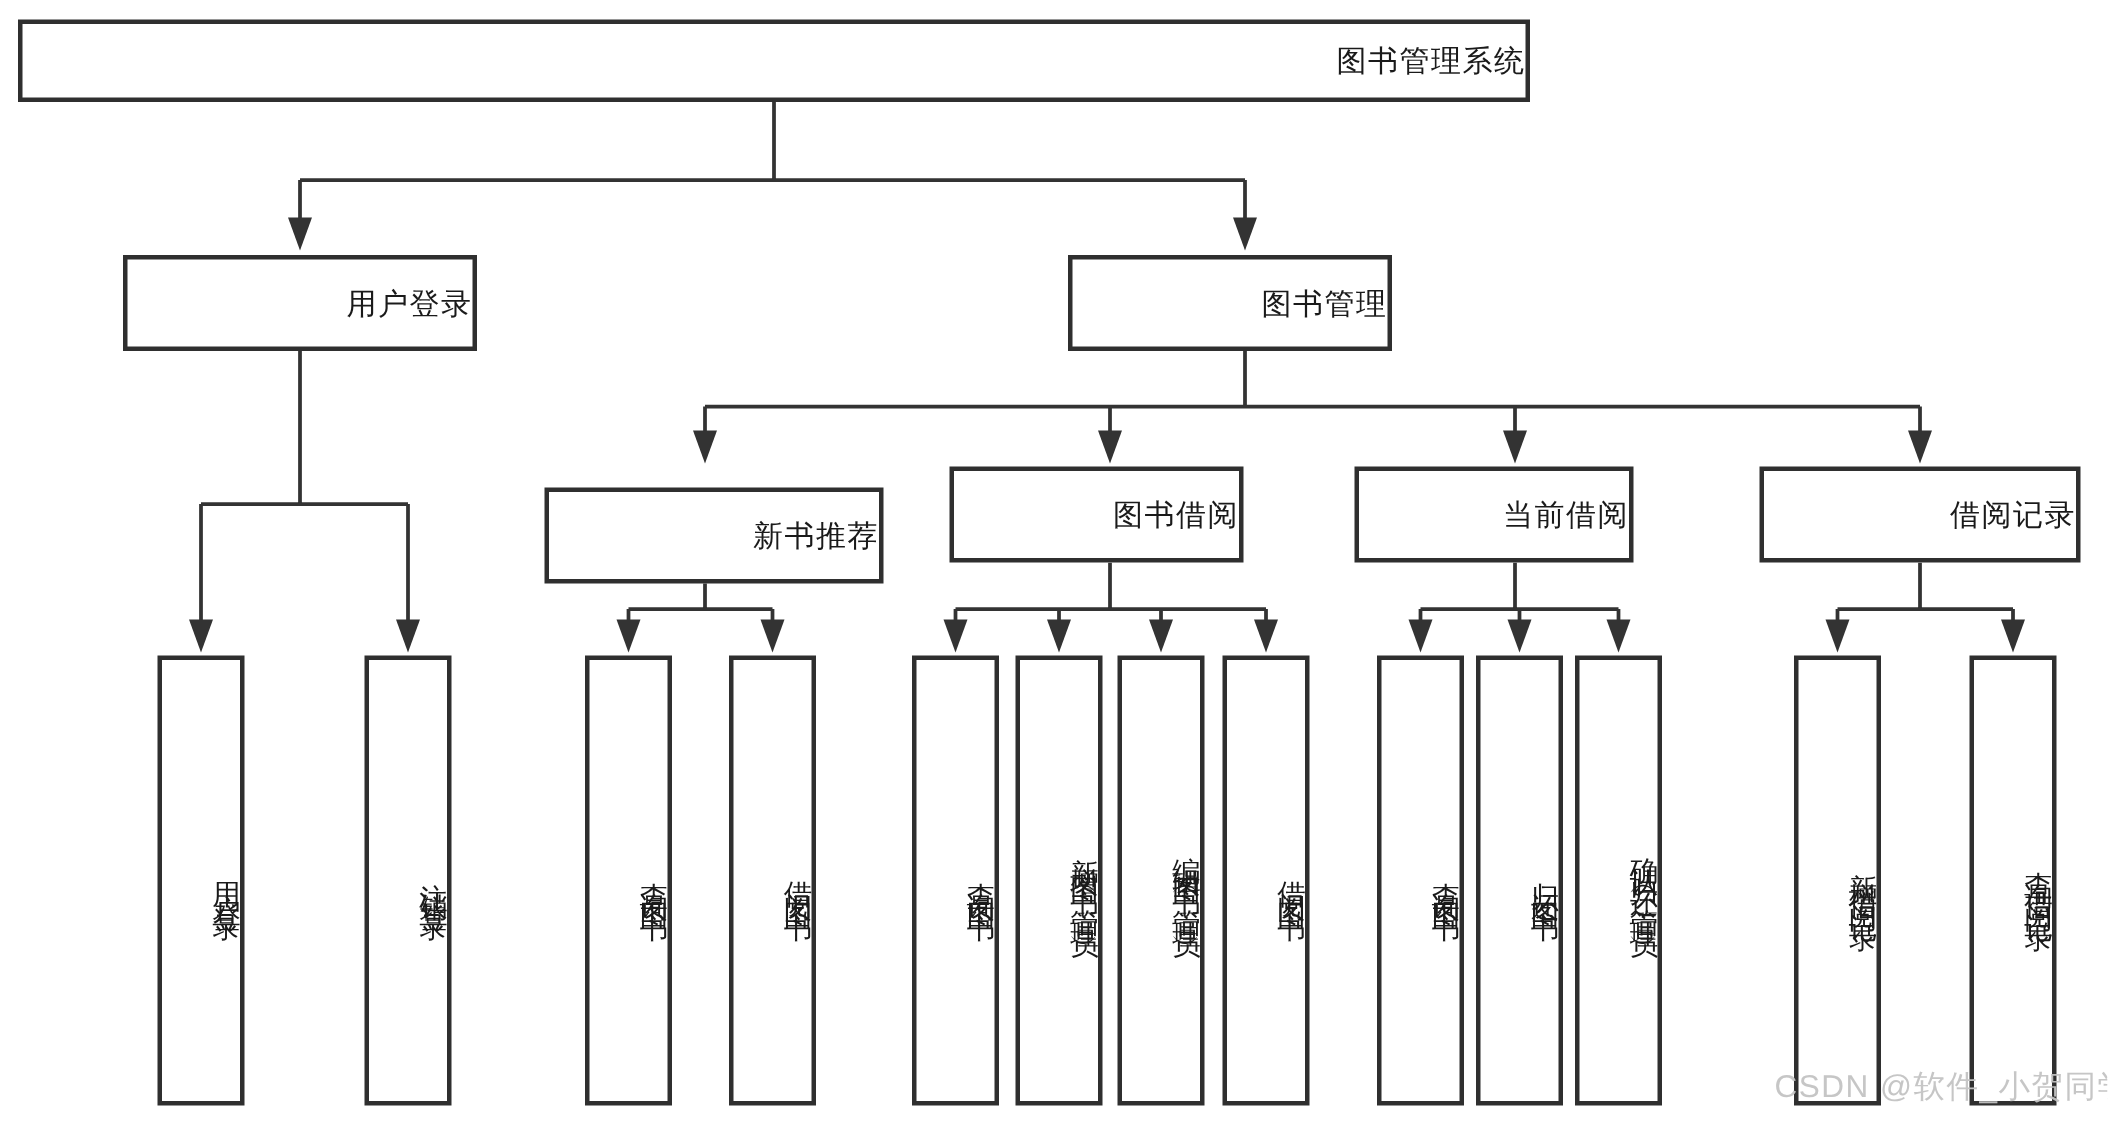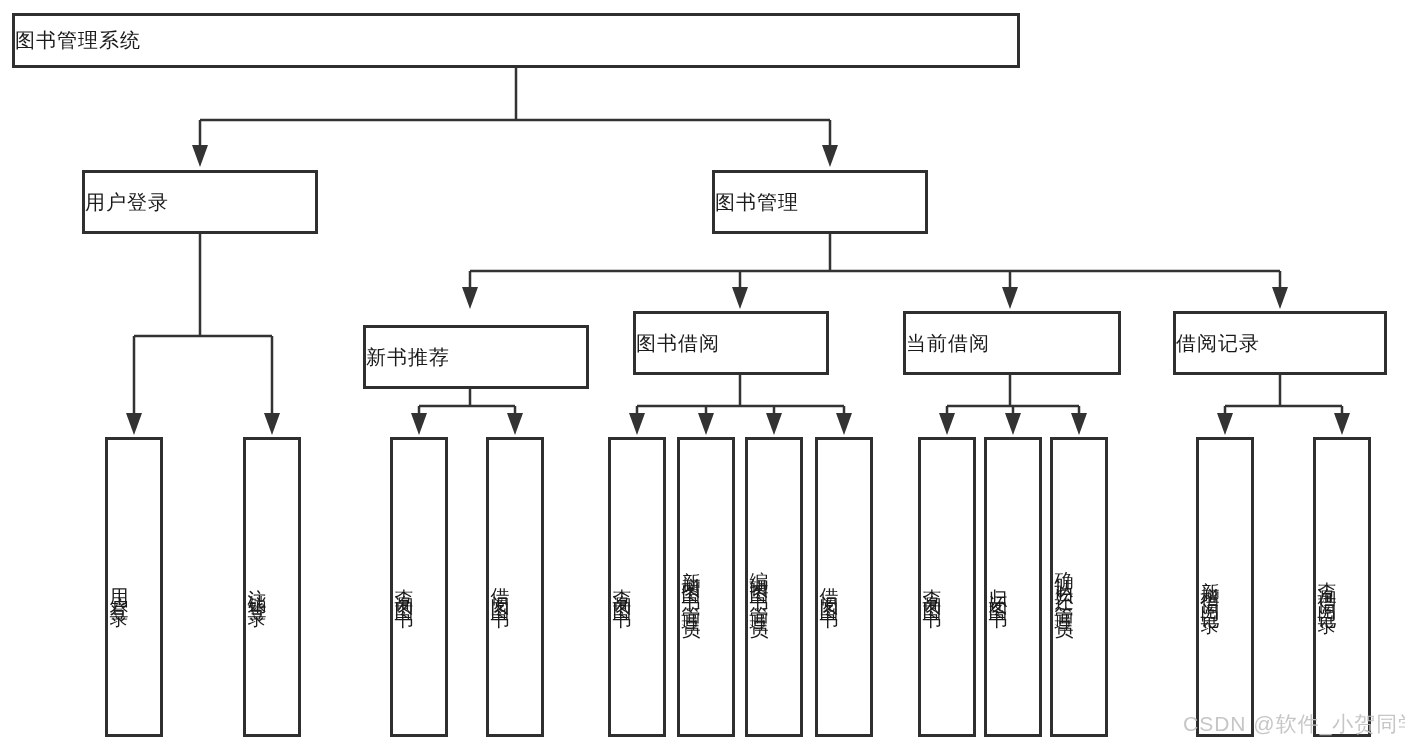--- a/index.html
+++ b/index.html
@@ -5,21 +5,21 @@
   html,body{margin:0;padding:0;background:#ffffff;}
   #stage{
     position:relative;width:1405px;height:747px;background:#ffffff;overflow:hidden;
     font-family:"Liberation Sans","DejaVu Sans",sans-serif;
   }
   #connectors{position:absolute;left:0;top:0;width:1405px;height:747px;z-index:1;}
   #connectors path{stroke:#333333;stroke-width:2.5;fill:none;}
   #connectors polygon{fill:#333333;stroke:none;}
   .node{
     position:absolute;box-sizing:border-box;background:#ffffff;border:3px solid #2f2f2f;
-    display:flex;align-items:center;justify-content:flex-start;z-index:2;
+    display:flex;align-items:center;justify-content:flex-end;z-index:2;
     color:#1a1a1a;
   }
   .hnode{font-size:20px;letter-spacing:1px;}
   .leaf{font-size:19px;}
   .leaf .lbl{
     writing-mode:vertical-rl;text-orientation:mixed;letter-spacing:7px;line-height:1.1;
     white-space:nowrap;
   }
   .lbl{display:block;}
   #watermark{
@@ -78,21 +78,21 @@
   <div class="node hnode" style="left:712px;top:170px;width:216px;height:64px;">
     <span class="lbl">图书管理</span>
   </div>
 
   <div class="node hnode" style="left:363px;top:311px;width:226px;height:64px;margin-top:14px;">
     <span class="lbl">新书推荐</span>
   </div>
   <div class="node hnode" style="left:633px;top:311px;width:196px;height:64px;">
     <span class="lbl">图书借阅</span>
   </div>
-  <div class="node hnode" style="left:903px;top:311px;width:218px;height:64px;">
+  <div class="node hnode" style="left:903px;top:311px;width:186px;height:64px;">
     <span class="lbl">当前借阅</span>
   </div>
   <div class="node hnode" style="left:1173px;top:311px;width:214px;height:64px;">
     <span class="lbl">借阅记录</span>
   </div>
 
   <div class="node leaf" style="left:105px;top:437px;width:58px;height:300px;">
     <span class="lbl">用户登录</span>
   </div>
   <div class="node leaf" style="left:243px;top:437px;width:58px;height:300px;">

